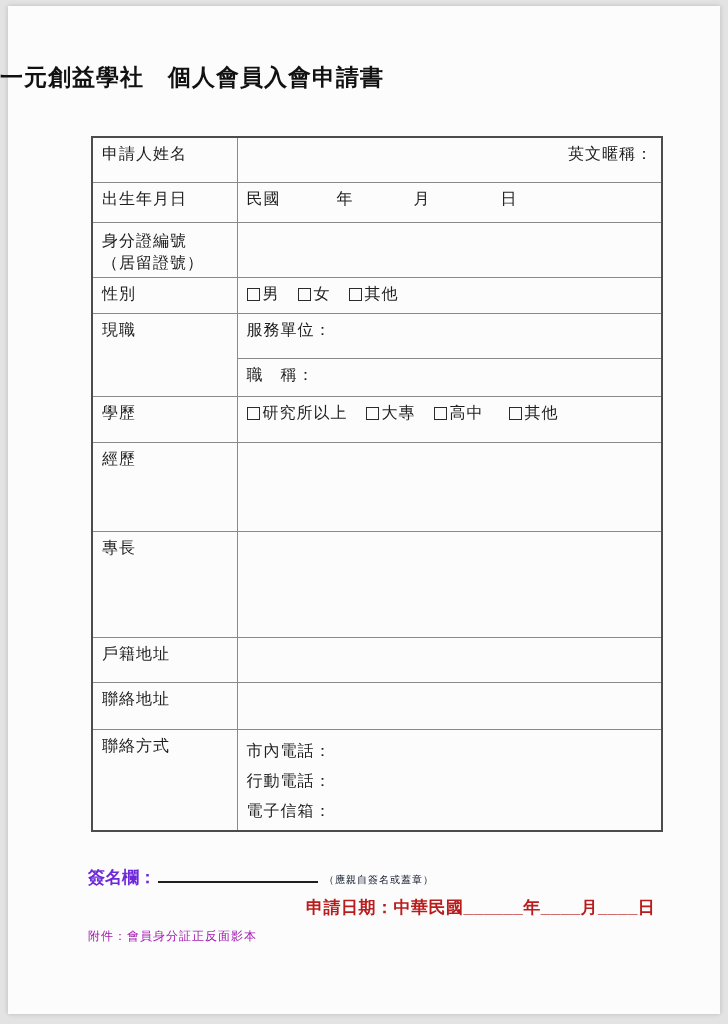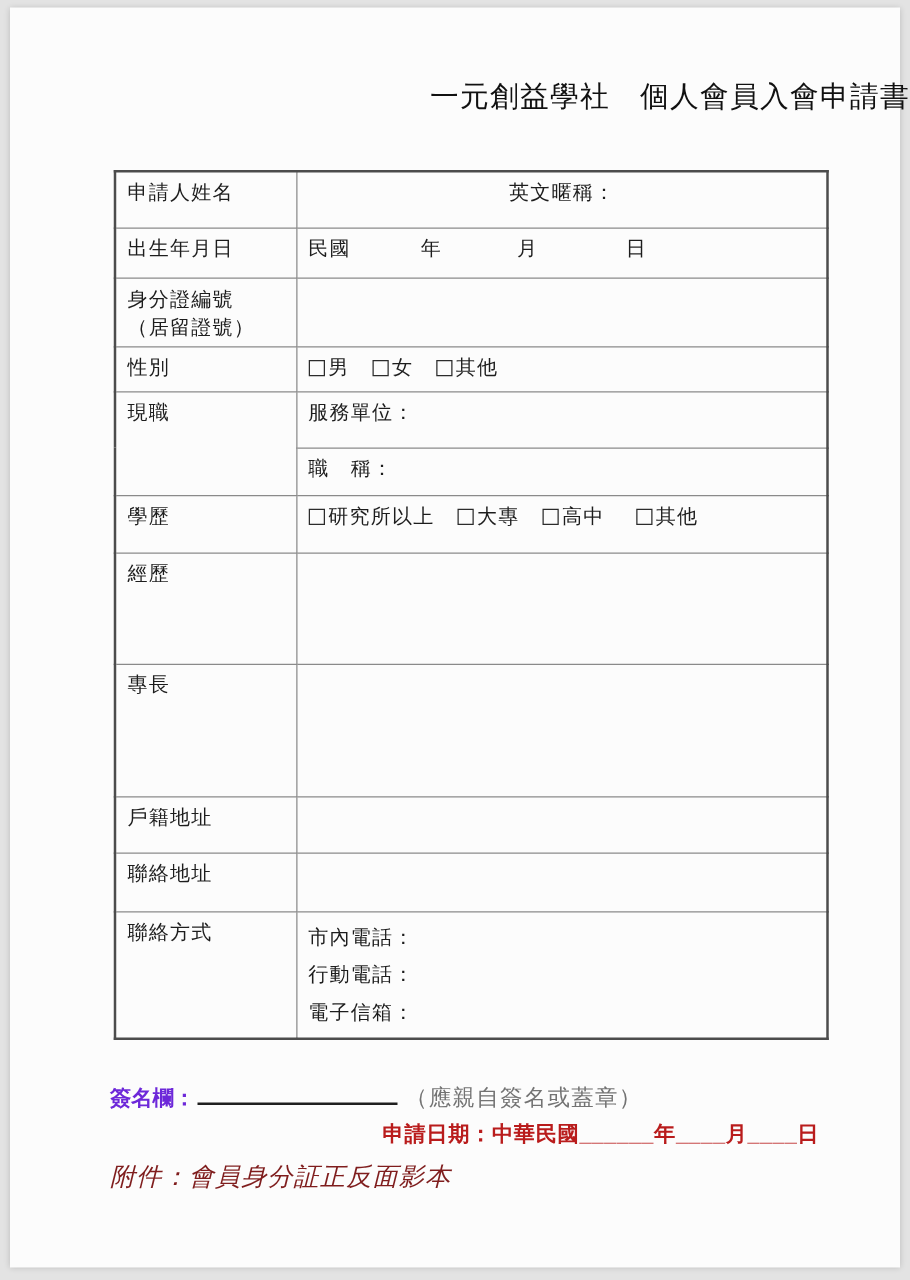--- a/index.html
+++ b/index.html
@@ -15,23 +15,23 @@
     position: absolute;
     top: 6px; left: 8px; right: 8px; bottom: 10px;
     background: #fcfcfc;
     box-shadow: 0 0 5px rgba(0,0,0,0.18);
   }
   .content { position: absolute; inset: 0; }
 
   .doc-title {
     position: absolute;
     top: 62px; left: 0; right: 0;
-    text-align: right;
+    text-align: left;
     font-size: 23px;
-    font-weight: normal;
+    font-weight: bold;
     letter-spacing: 1px;
     color: #111;
   }
 
   table.app-form {
     position: absolute;
     left: 91px; top: 110px;
     width: 572px;
     border-collapse: collapse;
     table-layout: fixed;
@@ -54,21 +54,21 @@
   tr.r-job1   { height: 45px; }
   tr.r-job2   { height: 38px; }
   tr.r-edu    { height: 46px; }
   tr.r-exp    { height: 89px; padding-left: 24px; }
   tr.r-spec   { height: 106px; }
   tr.r-reg    { height: 45px; }
   tr.r-mail   { height: 47px; }
   tr.r-cont   { height: 102px; padding-left: 43px; }
 
   td.mid { vertical-align: middle; }
-  td.ctr { text-align: center; }
+  td.ctr { text-align: right; }
 
   .idlabel { line-height: 21px; padding-top: 1px; display: block; }
 
   .cbx-row { display: flex; align-items: center; }
   .cbx-item { display: inline-flex; align-items: center; margin-right: 18px; }
   .cbx-item.wide-gap { margin-left: 7px; }
   .cbx {
     display: inline-block;
     width: 13px; height: 13px;
     border: 1.5px solid #2b2b2b;
@@ -87,23 +87,23 @@
   .footer-line { position: absolute; white-space: nowrap; }
   .sig-line { left: 88px; top: 866px; font-size: 17px; }
   .sig-label { font-weight: bold; color: #6d28d9; }
   .sig-underline {
     display: inline-block;
     width: 160px;
     border-bottom: 2px solid #1f1f1f;
     height: 14px;
     margin: 0 6px 0 2px;
   }
-  .sig-note { color: #737373; font-size: 18px; letter-spacing: 1px; }
+  .sig-note { color: #0f172a; font-size: 10px; letter-spacing: 1px; }
   .date-line { left: 306px; top: 896px; font-size: 17px; font-weight: bold; color: #b91c1c; letter-spacing: 0.5px; }
-  .attach-line { left: 88px; top: 928px; font-size: 20px; color: #7f1d1d; letter-spacing: 1px; font-style: italic; }
+  .attach-line { left: 88px; top: 928px; font-size: 12px; color: #a21caf; letter-spacing: 1px; }
 </style>
 </head>
 <body>
 
 <div class="paper"></div>
 
 <div class="content">
 
   <div class="doc-title">一元創益學社　個人會員入會申請書</div>
 

